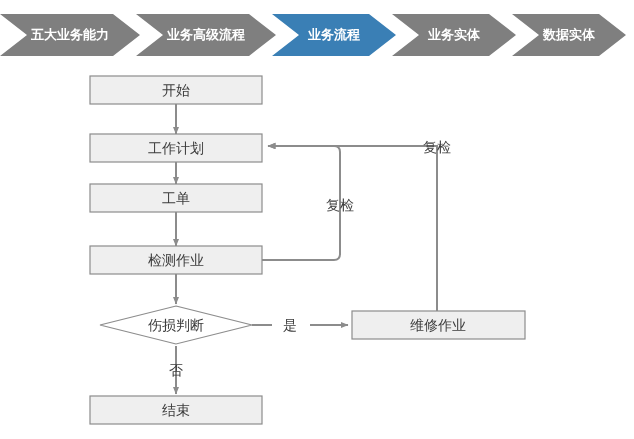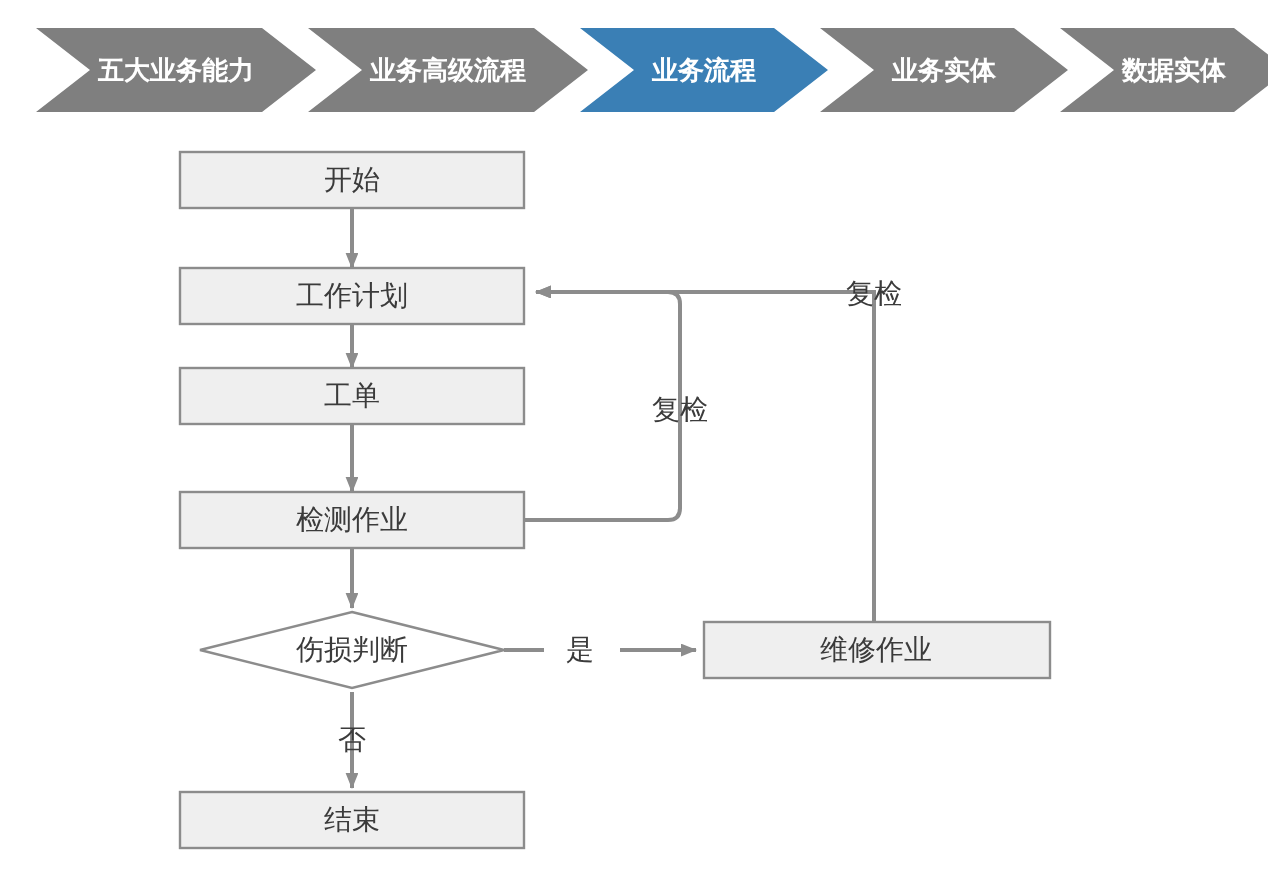--- a/index.html
+++ b/index.html
@@ -11,21 +11,21 @@
     height: 439px;
     background: #ffffff;
     font-family: "Liberation Sans", "DejaVu Sans", sans-serif;
     overflow: hidden;
     position: relative;
   }
 
   
   #breadcrumb {
     position: absolute;
-    left: 18px;
+    left: 0;
     top: 0;
     width: 524px;
     height: 60px;
   }
   .chev-label {
     font-size: 13px;
     font-weight: bold;
     fill: #ffffff;
     dominant-baseline: middle;
     text-anchor: middle;

